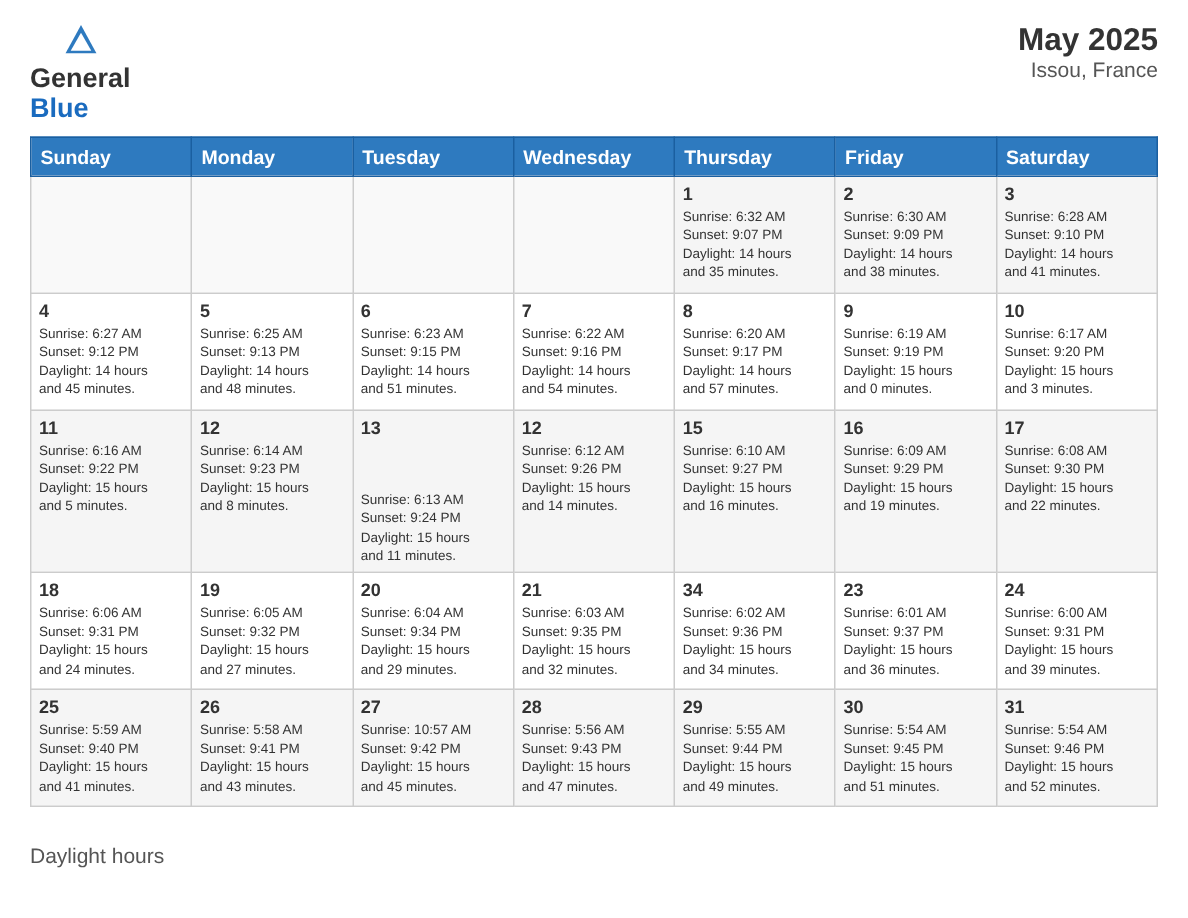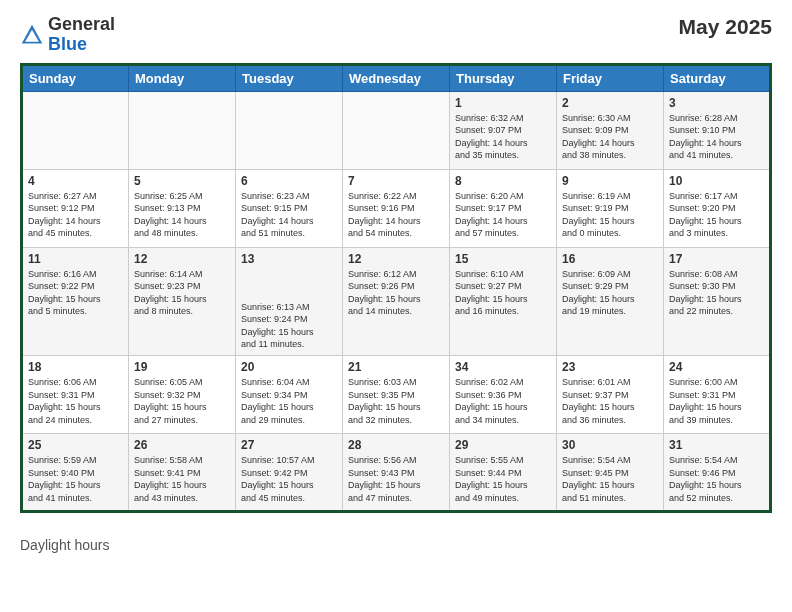--- a/index.html
+++ b/index.html
@@ -18,20 +18,21 @@
     .header {
       display: flex;
       justify-content: space-between;
       align-items: flex-start;
       margin-bottom: 8px;
     }
     .logo {
       display: flex;
       align-items: center;
       gap: 4px;
+      flex-direction: column;
     }
     .logo-text {
       font-size: 18px;
       font-weight: bold;
       line-height: 1.1;
     }
     .logo-general { color: #333; }
     .logo-blue { color: #1a6bbf; }
     .logo-icon {
       width: 24px;
@@ -46,21 +47,21 @@
       color: #333;
       line-height: 1.1;
     }
     .location {
       font-size: 14px;
       color: #555;
     }
     .calendar {
       width: 100%;
       border-collapse: collapse;
-      border: 3px solid #14532d;
+      border: 1px solid #14532d;
     }
     .calendar th {
       background-color: #2e7abf;
       color: white;
       text-align: left;
       padding: 5px 6px;
       font-size: 13px;
       font-weight: bold;
       border: 1px solid #1a5fa0;
     }
@@ -110,20 +111,21 @@
         <polygon points="14,2 26,24 2,24" fill="#2e7abf"></polygon>
         <polygon points="14,8 22,22 6,22" fill="#fff"></polygon>
       </svg>
       <div class="logo-text">
         <span class="logo-general">General</span><br>
         <span class="logo-blue">Blue</span>
       </div>
     </div>
     <div class="title-block">
       <div class="month-title">May 2025</div>
+      <div class="location">Issou, France</div>
     </div>
   </div>
 
   <table class="calendar">
     <thead>
       <tr>
 
       <th>Sunday</th>
           <th>Monday</th>
           <th>Tuesday</th>

